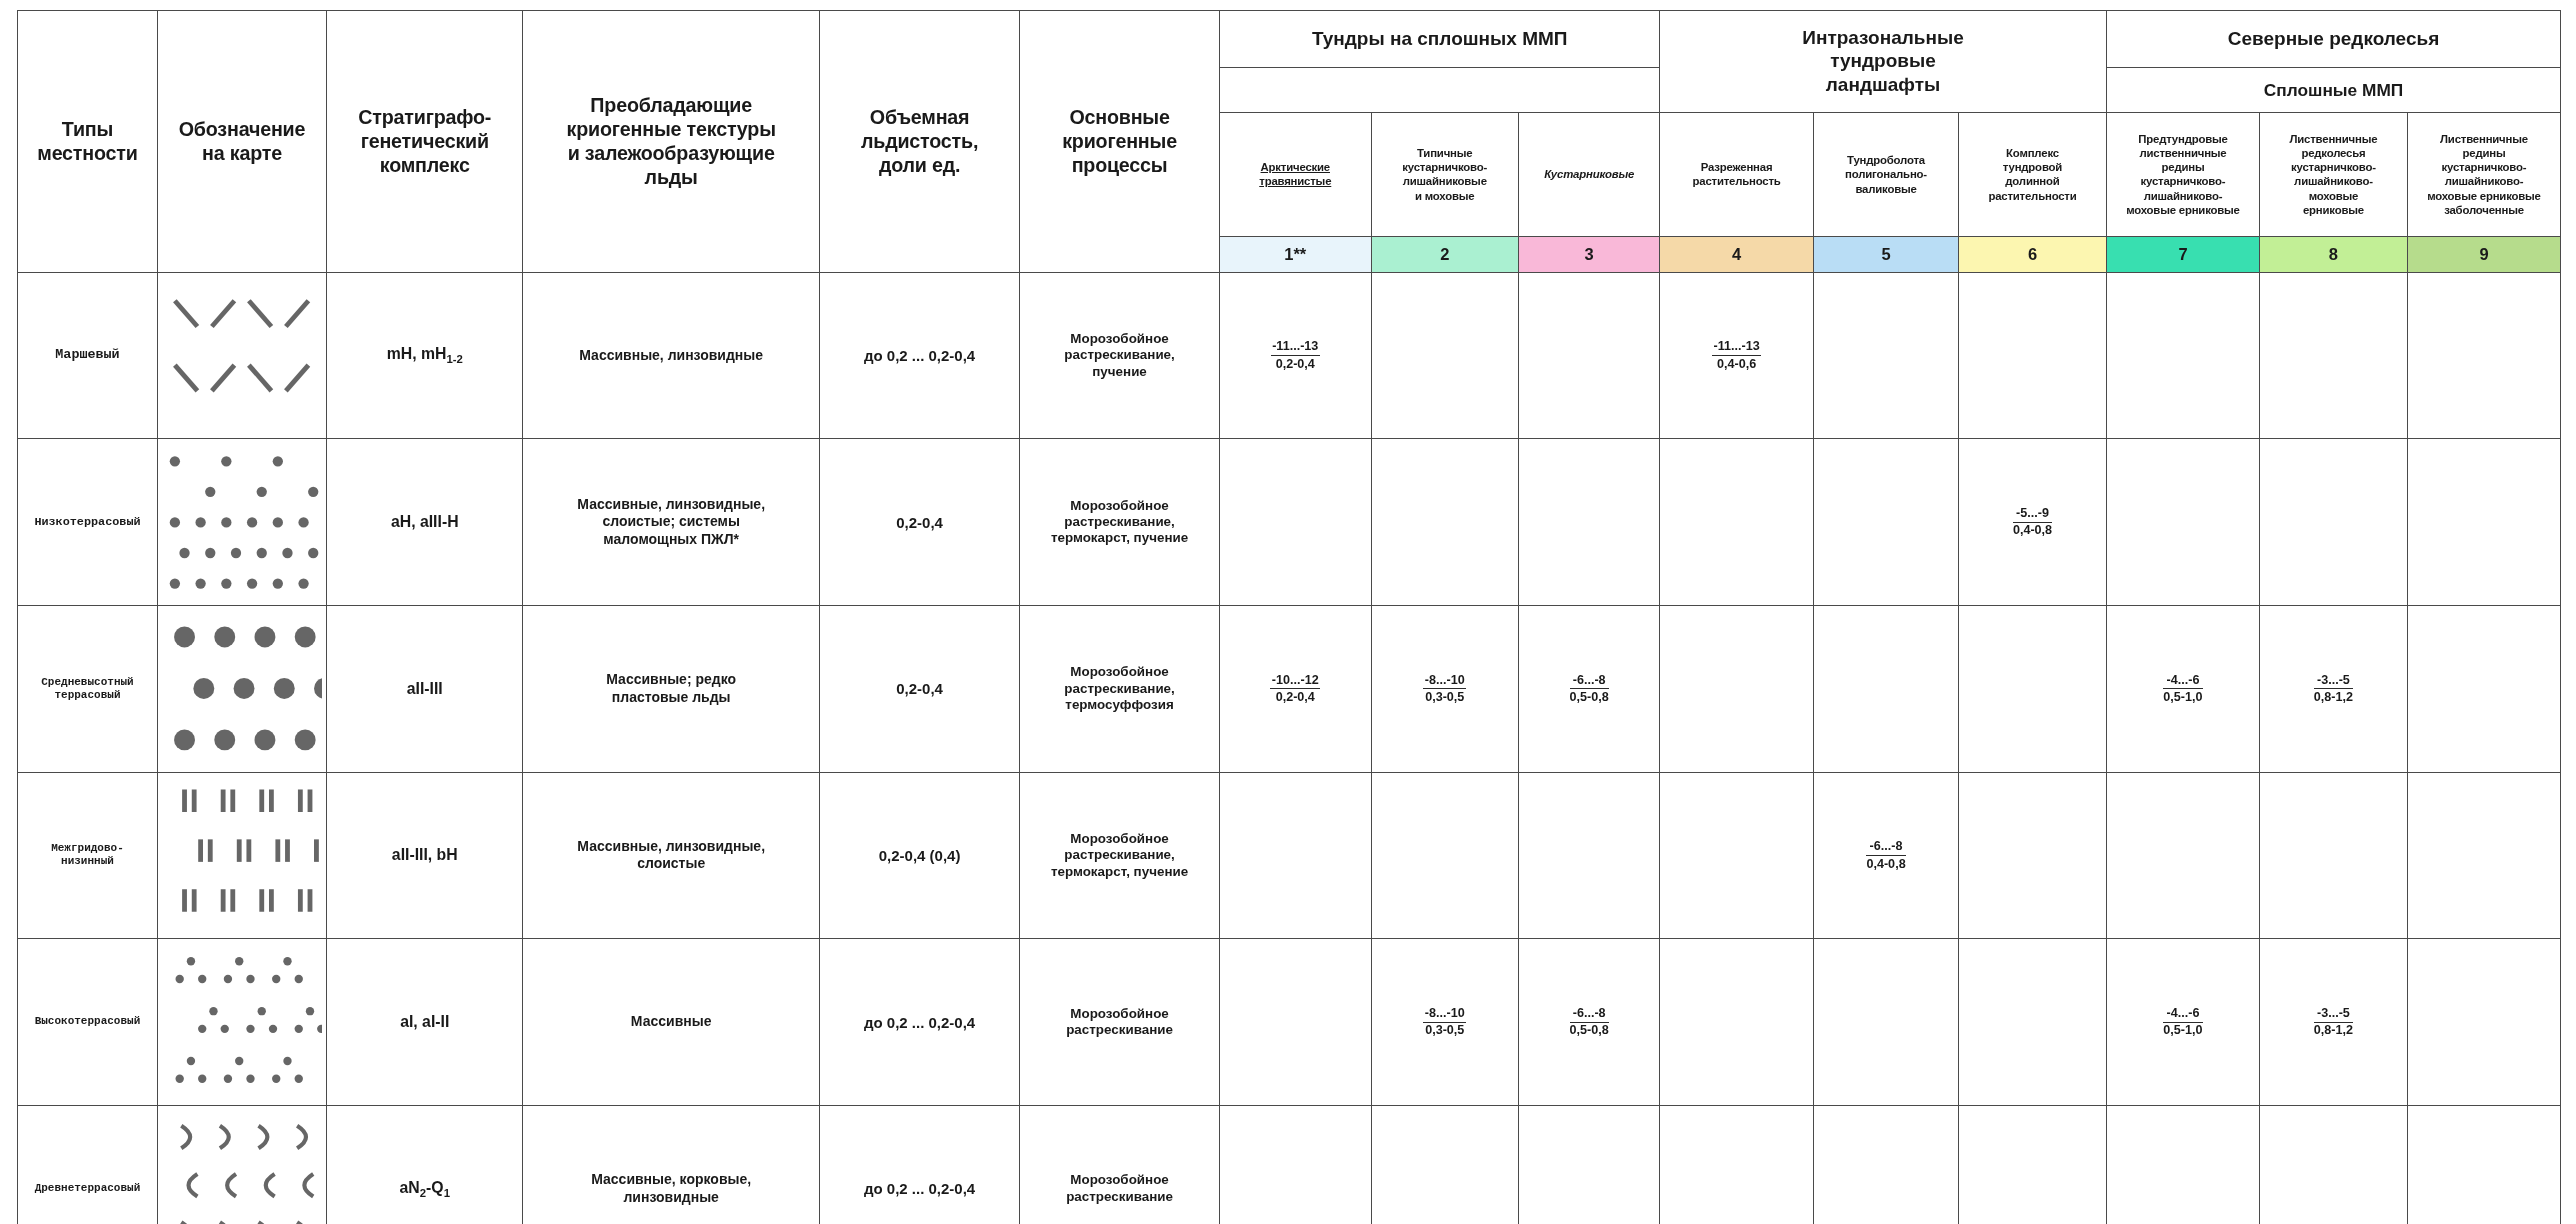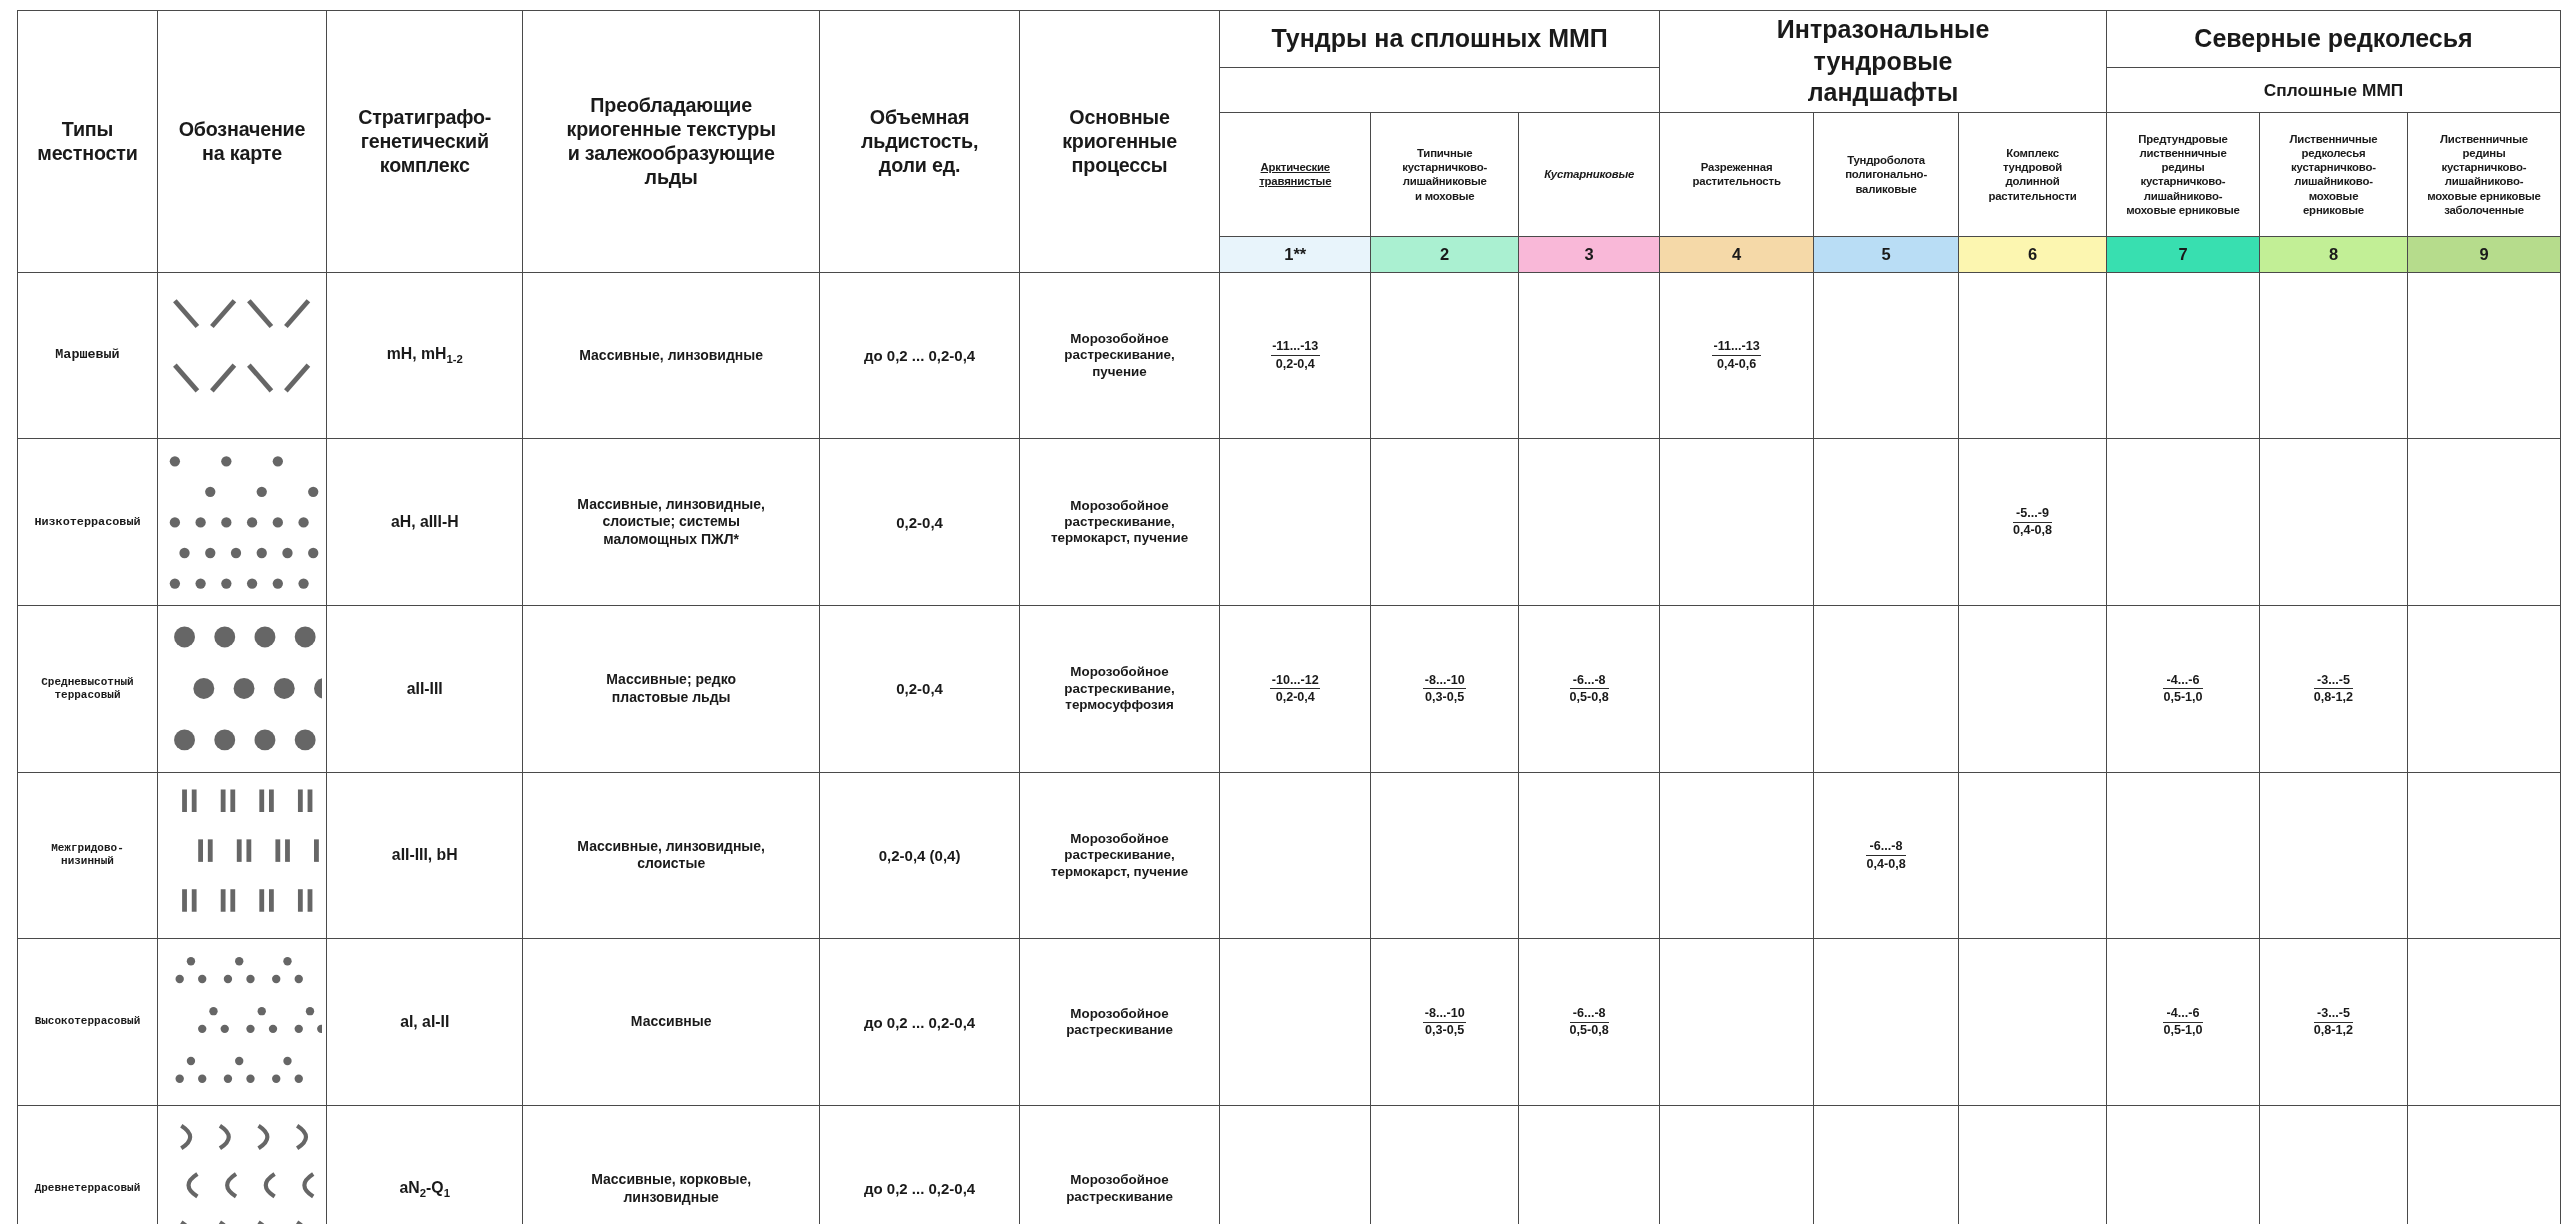--- a/index.html
+++ b/index.html
@@ -38,21 +38,21 @@
     overflow:hidden;
   }
   
   .h-main{
     font-size:19.7px;
     line-height:1.22;
     font-weight:bold;
     letter-spacing:-0.2px;
   }
   .h-group{
-    font-size:25px;
+    font-size:19px;
     line-height:1.25;
     font-weight:bold;
     margin-top:41px;
   }
   .h-sub-wide{
     font-size:17.3px;
     font-weight:bold;
   }
   .h-small{
     font-size:11.4px;

